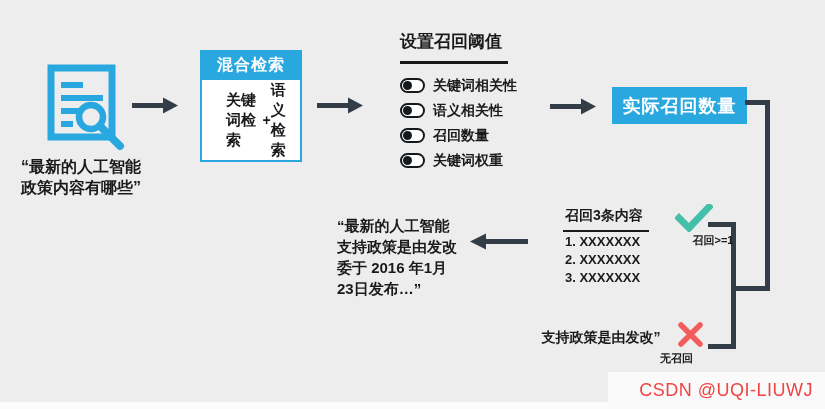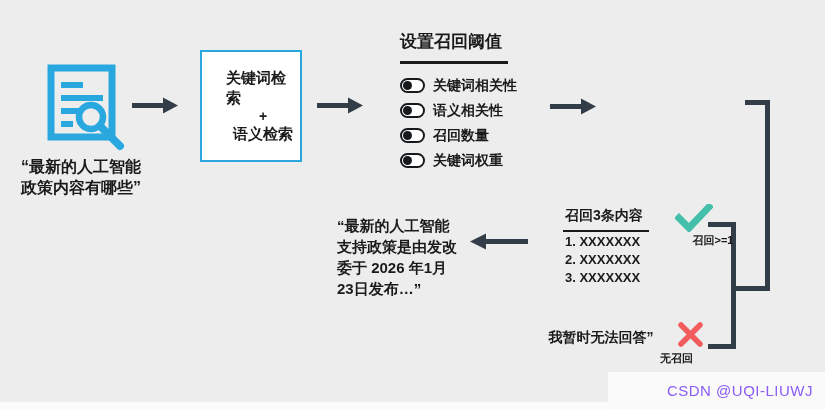--- a/index.html
+++ b/index.html
@@ -16,21 +16,21 @@
   .arrow1{left:132px;top:96px;width:46px;height:19px;}
   .arrow2{left:317px;top:96px;width:46px;height:19px;}
   .arrow3{left:550px;top:97px;width:46px;height:19px;}
   .arrow-left{left:470px;top:232px;width:58px;height:19px;}
 
   
   .hybrid-box{left:200px;top:50px;width:102px;height:112px;background:#fff;
               border:2.5px solid #29a8e0;box-sizing:border-box;display:flex;flex-direction:column;}
   .hybrid-header{background:#29a8e0;color:#fff;font-size:16px;font-weight:bold;
                  text-align:center;padding:3px 0 4px 0;letter-spacing:1px;}
-  .hybrid-body{flex:1;display:flex;flex-direction:column;justify-content:center;
+  .hybrid-body{flex:1;display:flex;flex-direction:row;justify-content:center;
                align-items:center;font-size:15px;font-weight:bold;line-height:20px;padding-left:24px;}
   .hybrid-plus{font-size:14px;line-height:16px;}
 
   
   .threshold{left:400px;top:30px;}
   .threshold-title{font-size:17px;font-weight:bold;}
   .threshold-rule{width:108px;height:3px;background:#1a1a1a;margin:8px 0 9px 0;}
   .toggle-row{display:flex;align-items:center;height:25px;}
   .toggle{width:21px;height:11px;border:2px solid #16191c;border-radius:8px;
           background:#fff;position:relative;margin-right:8px;flex:0 0 auto;}
@@ -69,21 +69,21 @@
   
   .answer-text{left:337px;top:215px;font-size:15px;font-weight:bold;line-height:21px;}
   .fallback-text{left:541px;top:328px;width:120px;text-align:center;
                  font-size:14px;font-weight:bold;line-height:19px;}
 
   
   .watermark-strip{left:0;top:402px;width:825px;height:7px;background:#fbfbfb;}
   .watermark-box{left:608px;top:372px;width:217px;height:37px;background:#fafafa;
                  display:flex;align-items:center;justify-content:flex-end;
                  padding-right:12px;box-sizing:border-box;}
-  .watermark-text{color:#8b5cf6;font-size:15px;letter-spacing:0.5px;white-space:nowrap;}
+  .watermark-text{color:#ef4444;font-size:18px;letter-spacing:0.5px;white-space:nowrap;}
 </style>
 </head>
 <body>
 
 <div id="canvas">
 
   <svg class="abs doc-icon" viewBox="0 0 92 94">
     <rect x="7" y="8" width="61" height="69" fill="none" stroke="#29a8e0" stroke-width="7"></rect>
     <line x1="17" y1="25" x2="39" y2="25" stroke="#29a8e0" stroke-width="6"></line>
     <line x1="17" y1="38" x2="59" y2="38" stroke="#29a8e0" stroke-width="6"></line>
@@ -108,20 +108,21 @@
   <svg class="abs arrow3" viewBox="0 0 46 19">
     <line x1="0" y1="9.5" x2="33" y2="9.5" stroke="#333d47" stroke-width="5"></line>
     <polygon points="31,1.5 31,17.5 46,9.5" fill="#333d47"></polygon>
   </svg>
   <svg class="abs arrow-left" viewBox="0 0 58 19">
     <line x1="58" y1="9.5" x2="14" y2="9.5" stroke="#333d47" stroke-width="5"></line>
     <polygon points="16,1.5 16,17.5 0,9.5" fill="#333d47"></polygon>
   </svg>
 
   <div class="abs hybrid-box">
+    <div class="hybrid-header">混合检索</div>
     <div class="hybrid-body">
       <div>关键词检索</div>
       <div class="hybrid-plus">+</div>
       <div>语义检索</div>
     </div>
   </div>
 
   <div class="abs threshold">
     <div class="threshold-title">设置召回阈值</div>
     <div class="threshold-rule"></div>
@@ -144,20 +145,21 @@
       <span class="toggle-label">召回数量</span>
     </div>
     <div class="toggle-row">
       <span class="toggle">
           <span class="toggle-knob"></span>
         </span>
       <span class="toggle-label">关键词权重</span>
     </div>
   </div>
 
+  <div class="abs recall-box">实际召回数量</div>
 
   <div class="abs conn conn-a"></div>
   <div class="abs conn conn-b"></div>
   <div class="abs conn conn-c"></div>
   <div class="abs conn conn-spine"></div>
   <div class="abs conn conn-arm-top"></div>
   <div class="abs conn conn-arm-bot"></div>
 
   <svg class="abs check-icon" viewBox="0 0 38 28">
     <path d="M4 14 L14 24 L34 3" fill="none" stroke="#44bfa9" stroke-width="7" stroke-linecap="square"></path>
@@ -169,31 +171,31 @@
     <div class="recall-list">
       <div>1. XXXXXXX</div>
       <div>2. XXXXXXX</div>
       <div>3. XXXXXXX</div>
     </div>
   </div>
 
   <div class="abs answer-text">
     <div>“最新的人工智能</div>
     <div>支持政策是由发改</div>
-    <div>委于 2026 年1月</div>
+    <div>委于 2016 年1月</div>
     <div>23日发布…”</div>
   </div>
 
   <svg class="abs x-icon" viewBox="0 0 27 27">
     <path d="M4 4 L23 23 M23 4 L4 23" fill="none" stroke="#f25c5c" stroke-width="5.5" stroke-linecap="round"></path>
   </svg>
   <div class="abs failure-label">无召回</div>
 
   <div class="abs fallback-text">
-    <div>我暂时无法回答”</div>
+    <div>支持政策是由发改”</div>
   </div>
 
   <div class="abs watermark-strip"></div>
   <div class="abs watermark-box">
     <span class="watermark-text">CSDN @UQI-LIUWJ</span>
   </div>
 
 </div>
 
 </body></html>

